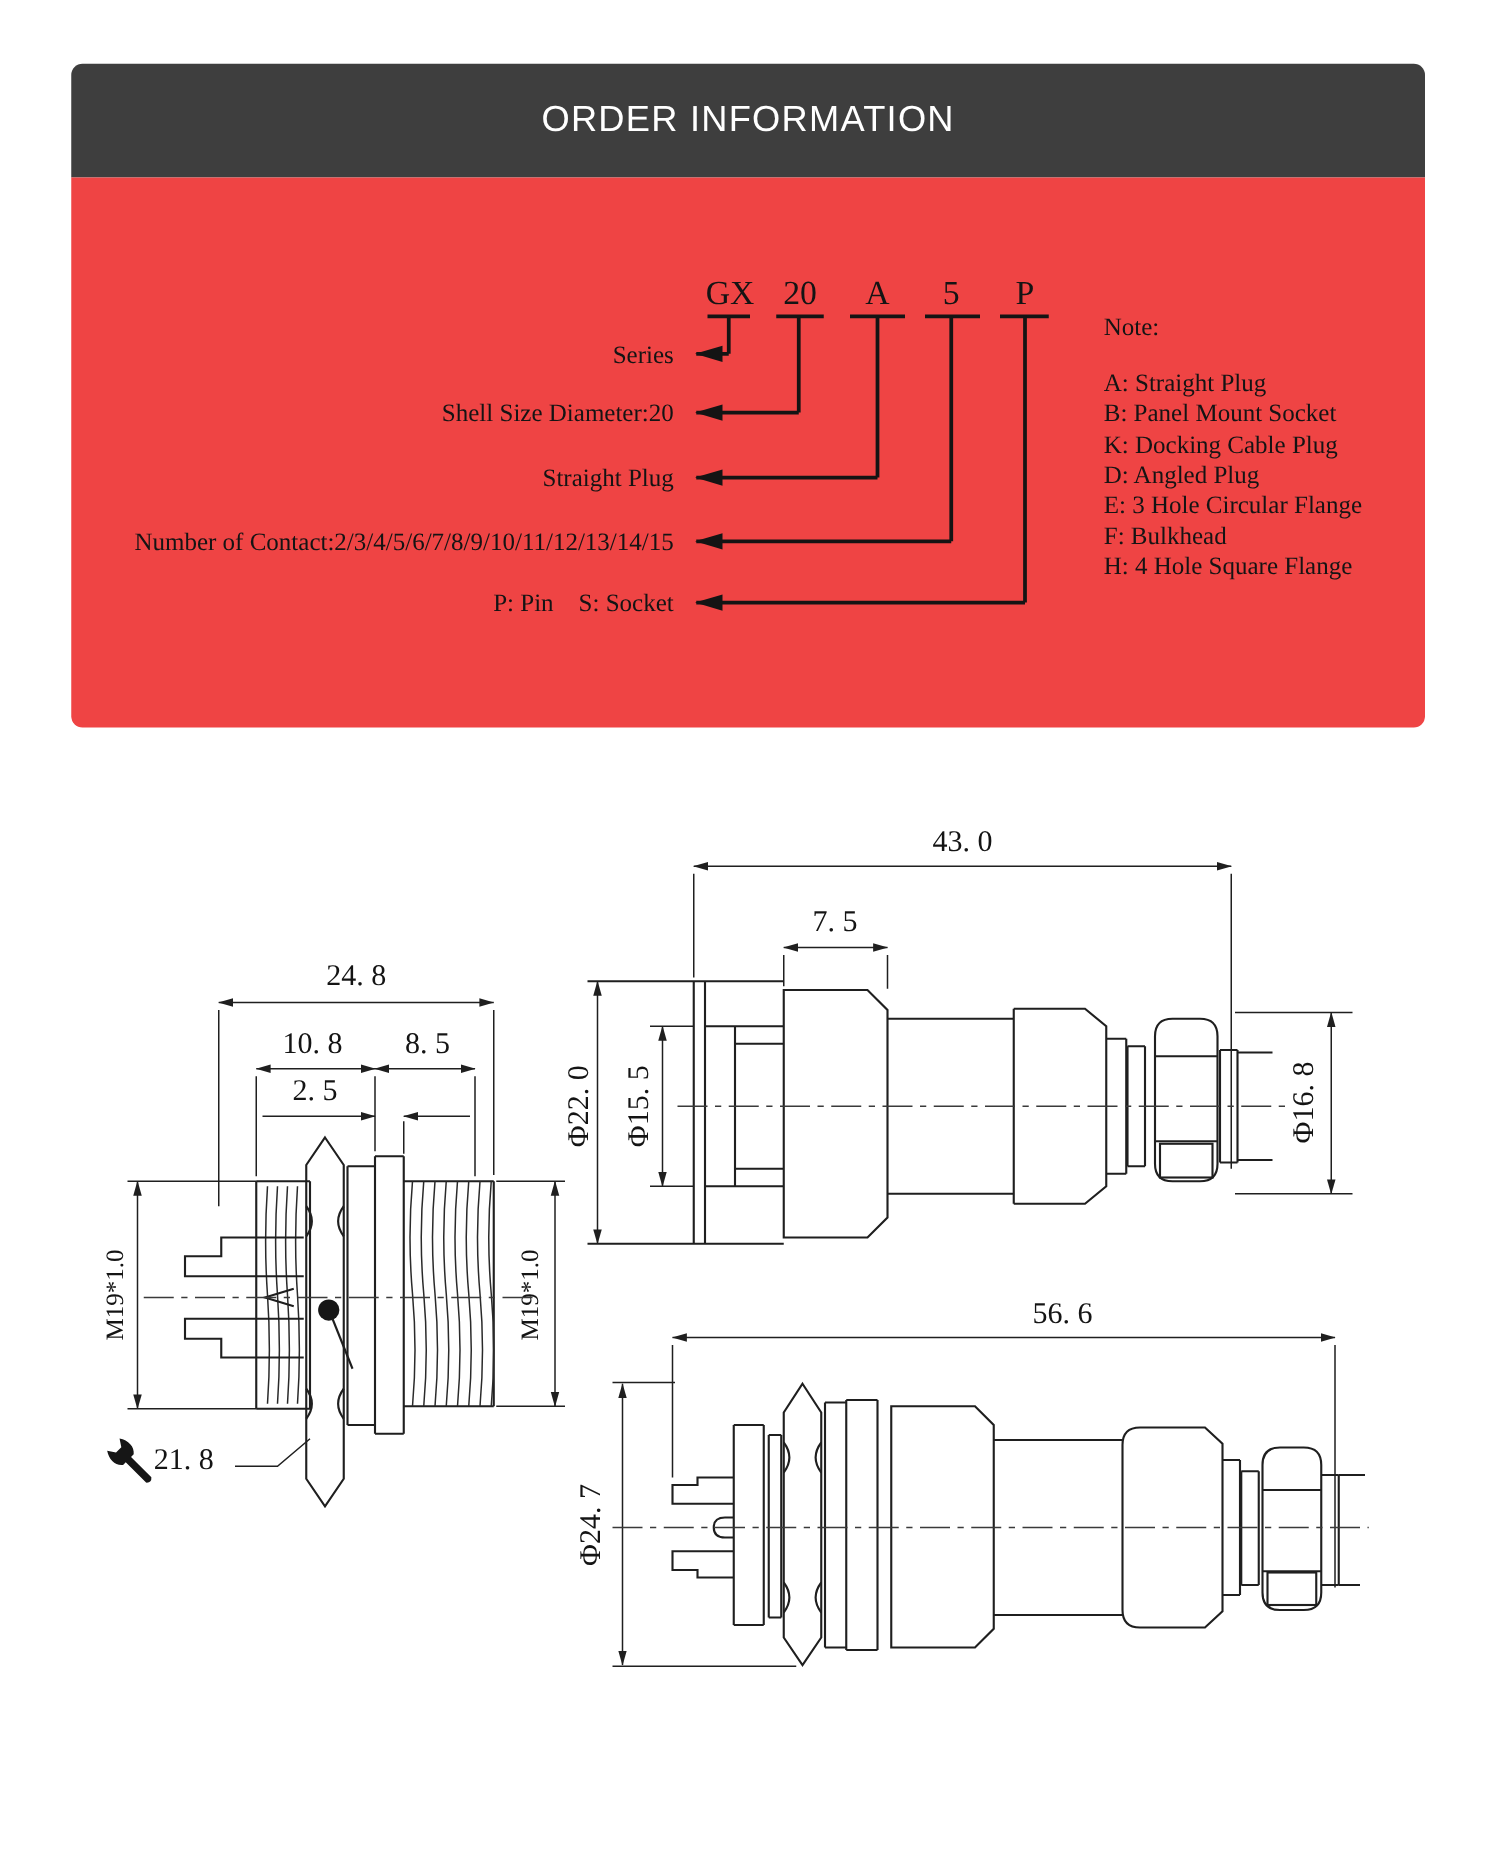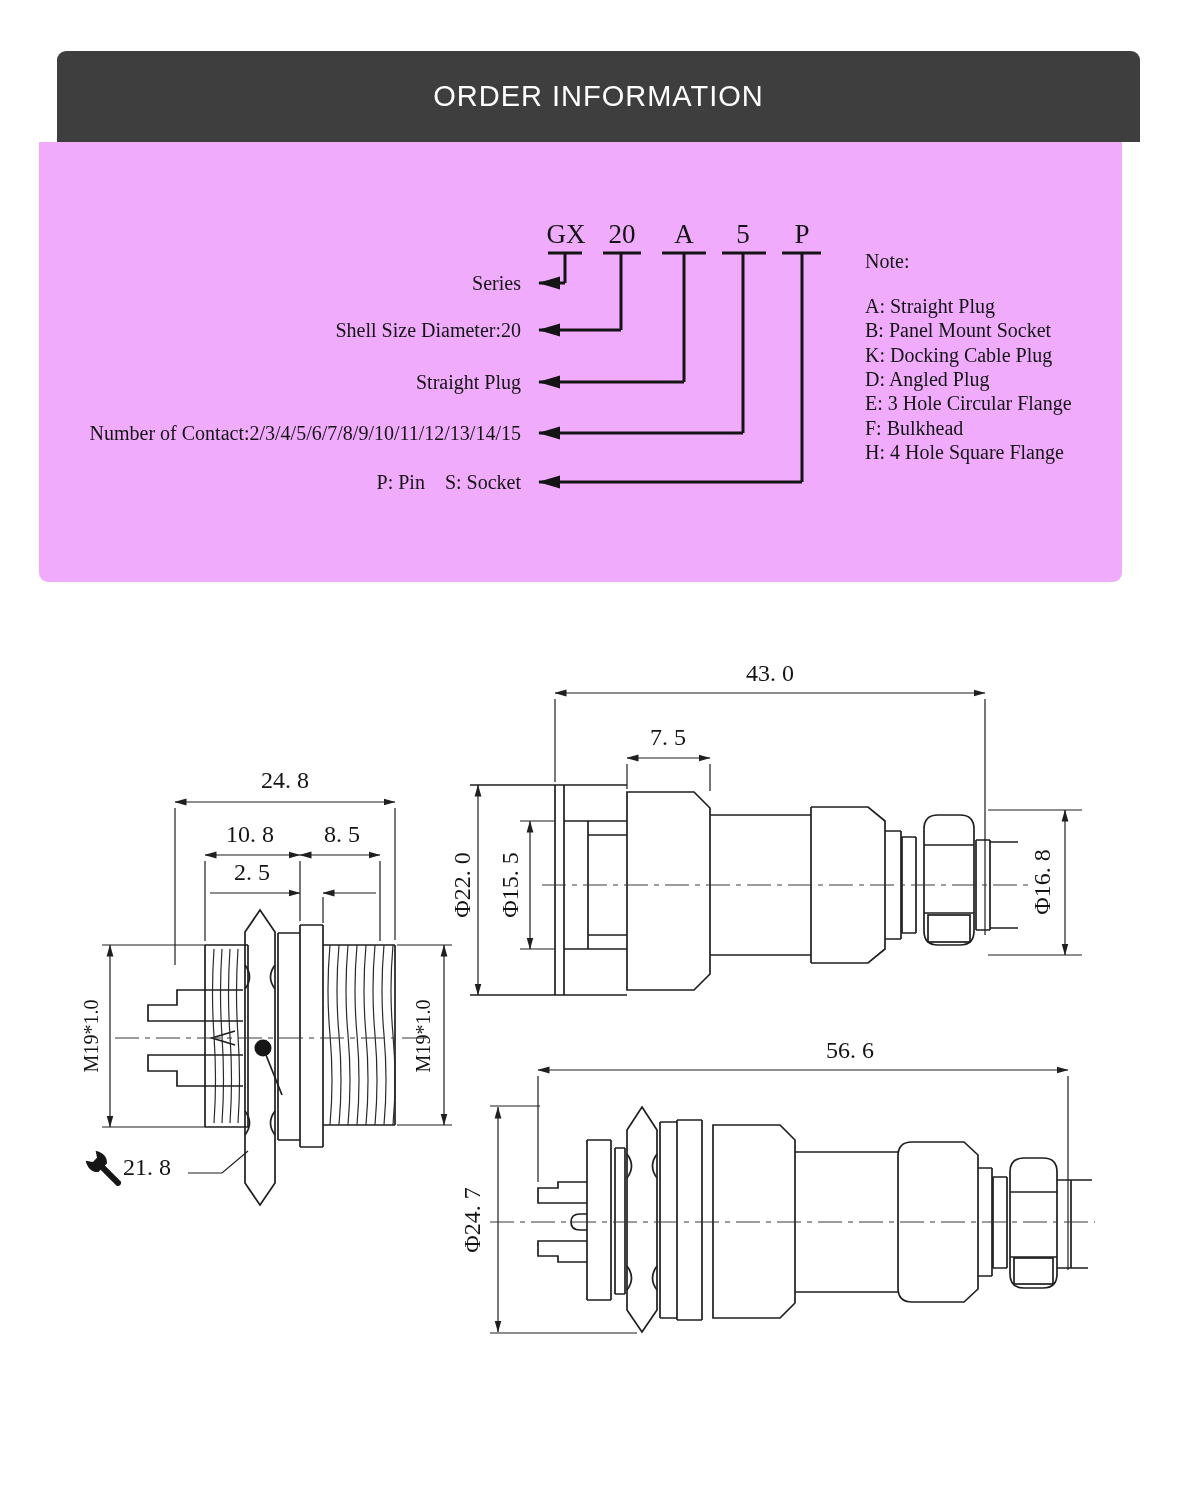--- a/index.html
+++ b/index.html
@@ -1,21 +1,21 @@
 <!DOCTYPE html>
 <html><head>
 <meta charset="utf-8">
 <style>
   html,body{margin:0;padding:0;background:#ffffff;}
   .page{position:relative;width:1200px;height:1418px;background:#ffffff;overflow:hidden;
         font-family:"Liberation Sans",sans-serif;}
   .header-bar{position:absolute;left:57px;top:51px;width:1083px;height:91px;background:#3e3e3e;
         border-radius:9px 9px 0 0;display:flex;align-items:center;justify-content:center;}
   .header-title{color:#ffffff;font-size:29px;letter-spacing:1px;font-family:"Liberation Sans",sans-serif;}
-  .order-panel{position:absolute;left:39px;top:142px;width:1083px;height:440px;background:#f0abfc;
+  .order-panel{position:absolute;left:57px;top:142px;width:1083px;height:440px;background:#ef4444;
         border-radius:0 0 9px 9px;text-align:right;}
   svg.drawing{position:absolute;overflow:visible;}
   
   .ol{stroke:#141414;stroke-width:3;fill:none;}          
   .ln{stroke:#1f1f1f;stroke-width:1.7;fill:none;}        
   .lt{stroke:#2a2a2a;stroke-width:1.2;fill:none;}        
   .dl{stroke:#1f1f1f;stroke-width:1.2;fill:none;}        
   .cl{stroke:#3a3a3a;stroke-width:1.2;fill:none;stroke-dasharray:24 6 5 6;} 
   text{fill:#141414;}
   .ser{font-family:"Liberation Serif",serif;}

